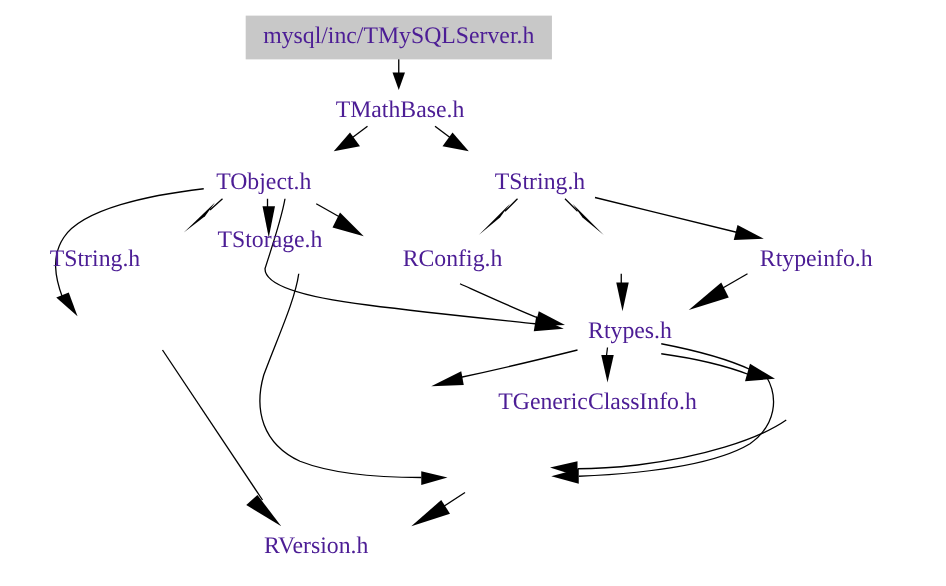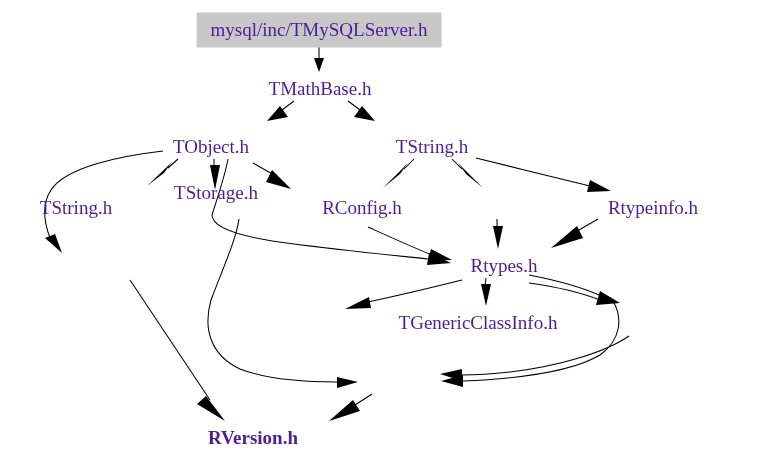--- a/index.html
+++ b/index.html
@@ -185,15 +185,15 @@
   <div class="node" style="left:653px; top:207px;">Rtypeinfo.h</div>
 
 
   <div class="node" style="left:504px; top:265px;">Rtypes.h</div>
 
 
   <div class="node" style="left:478px; top:322px;">TGenericClassInfo.h</div>
 
 
 
-  <div class="node" style="left:253px; top:437px;font-weight:bold;">RVersion.h</div>
+  <div class="node" style="left:253px; top:437px;">RVersion.h</div>
 
 </div>
 
 </body></html>

